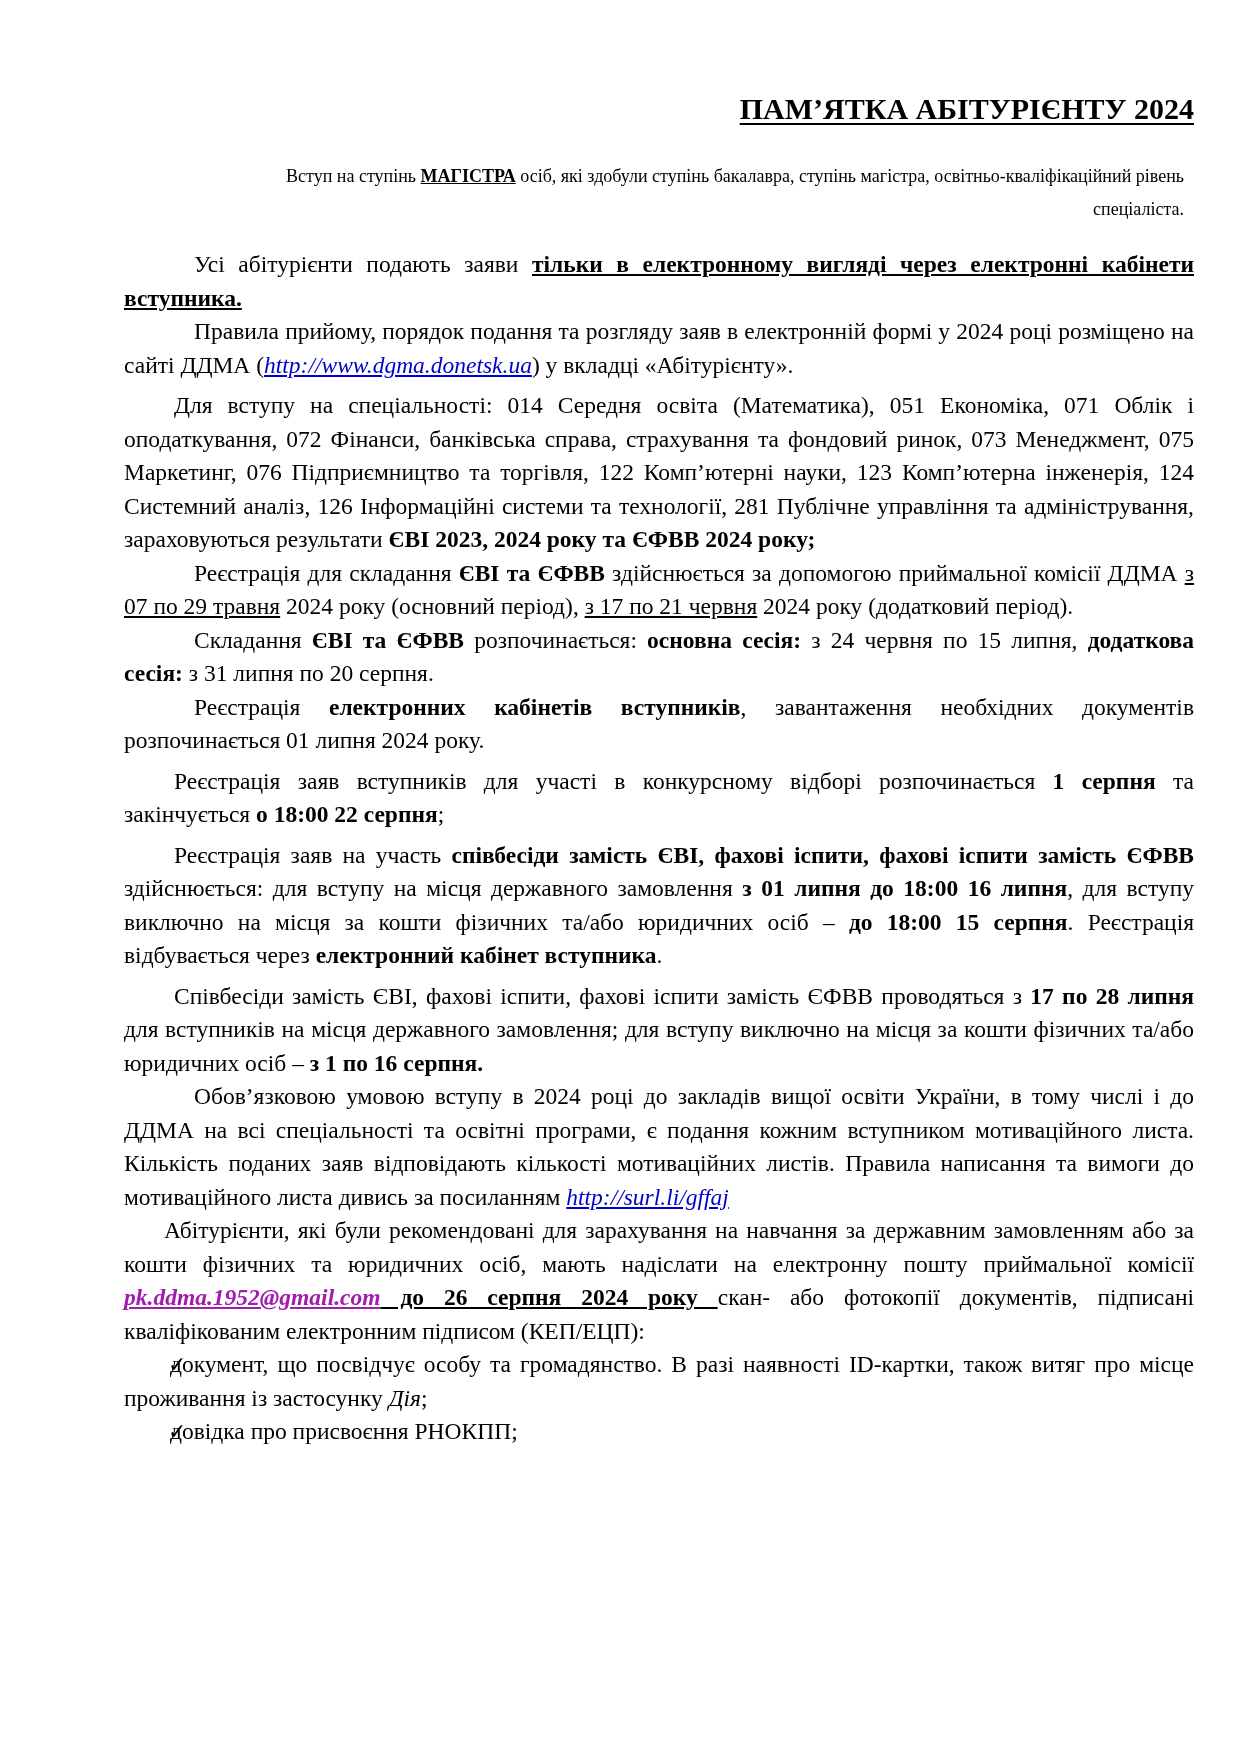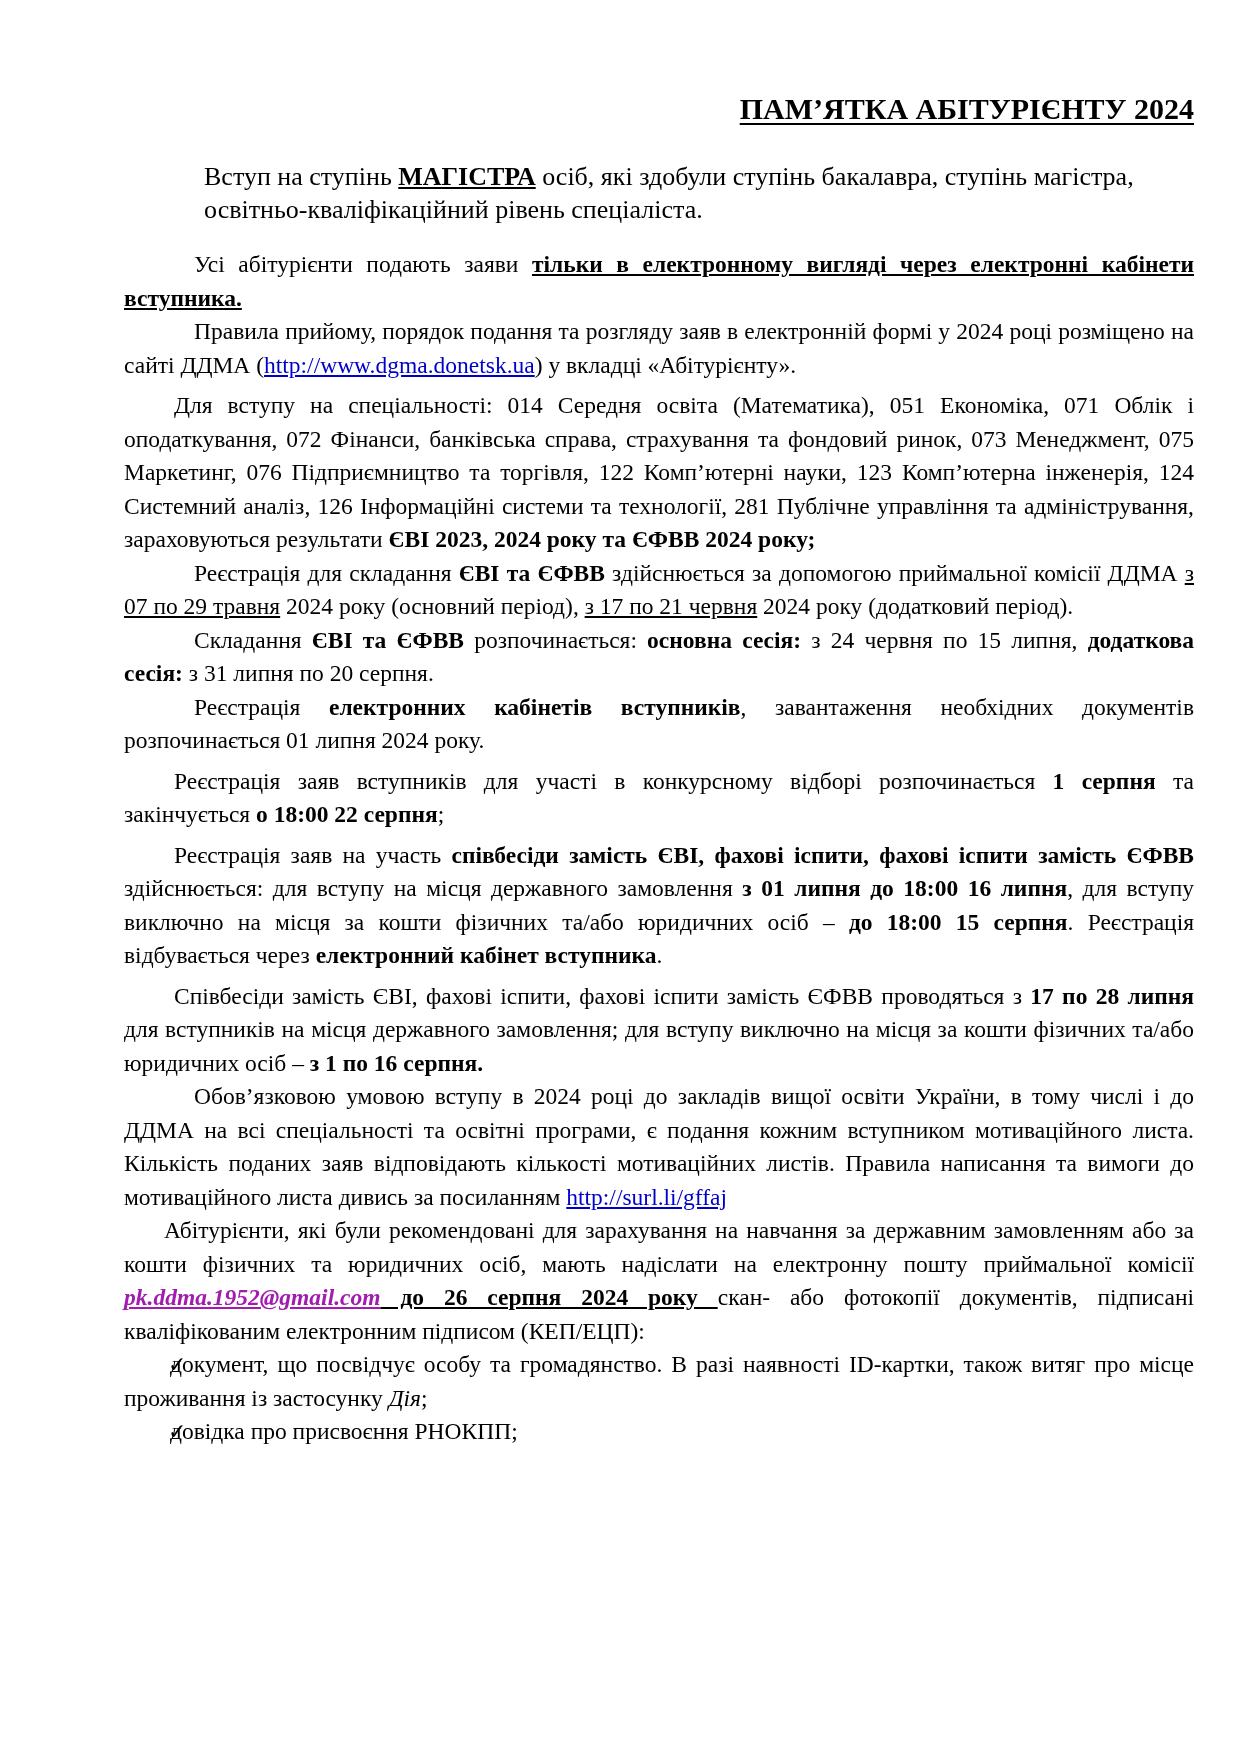--- a/index.html
+++ b/index.html
@@ -2,25 +2,25 @@
 <html><head>
   <meta charset="utf-8">
   <style>
     html, body { margin:0; padding:0; background:#ffffff; }
     body { width:1240px; height:1755px; position:relative; overflow:hidden;
            font-family:"Liberation Serif", "DejaVu Serif", serif; color:#000; }
     .page { position:absolute; left:124px; top:0; width:1070px; }
     .title { position:absolute; top:92px; left:0; width:1070px; text-align:right;
              font-size:30px; font-weight:bold; }
     .title span { text-decoration:underline; text-decoration-thickness:2px; text-underline-offset:4px; }
-    .subtitle { position:absolute; top:160px; left:80px; width:980px; text-align:left;
-                font-size:26px; line-height:33px; }
+    .subtitle { position:absolute; top:160px; left:80px; width:980px; text-align:right;
+                font-size:18px; line-height:33px; }
     .b { font-weight:bold; }
     .u { text-decoration:underline; }
-    .link { color:#0000cc; text-decoration:underline; }
+    .link { color:#0000cc; text-decoration:underline;font-style:italic; }
     .email { color:#a21caf; text-decoration:underline; font-weight:bold; font-style:italic; }
     .body { position:absolute; top:248px; left:0; width:1070px; font-size:23.5px; line-height:33.5px; }
     .p { text-align:justify; text-align-last:left; margin:0; }
     .p.i1 { text-indent:70px; }
     .p.i2 { text-indent:50px;margin-top:7px; }
     .p.i3 { text-indent:40px; }
     .check { display:inline-block; width:24px; text-align:center; font-size:22px; }
     .li { margin:0; padding-left:0; text-indent:22px; text-align:justify; text-align-last:left; }
   </style>
 </head>

